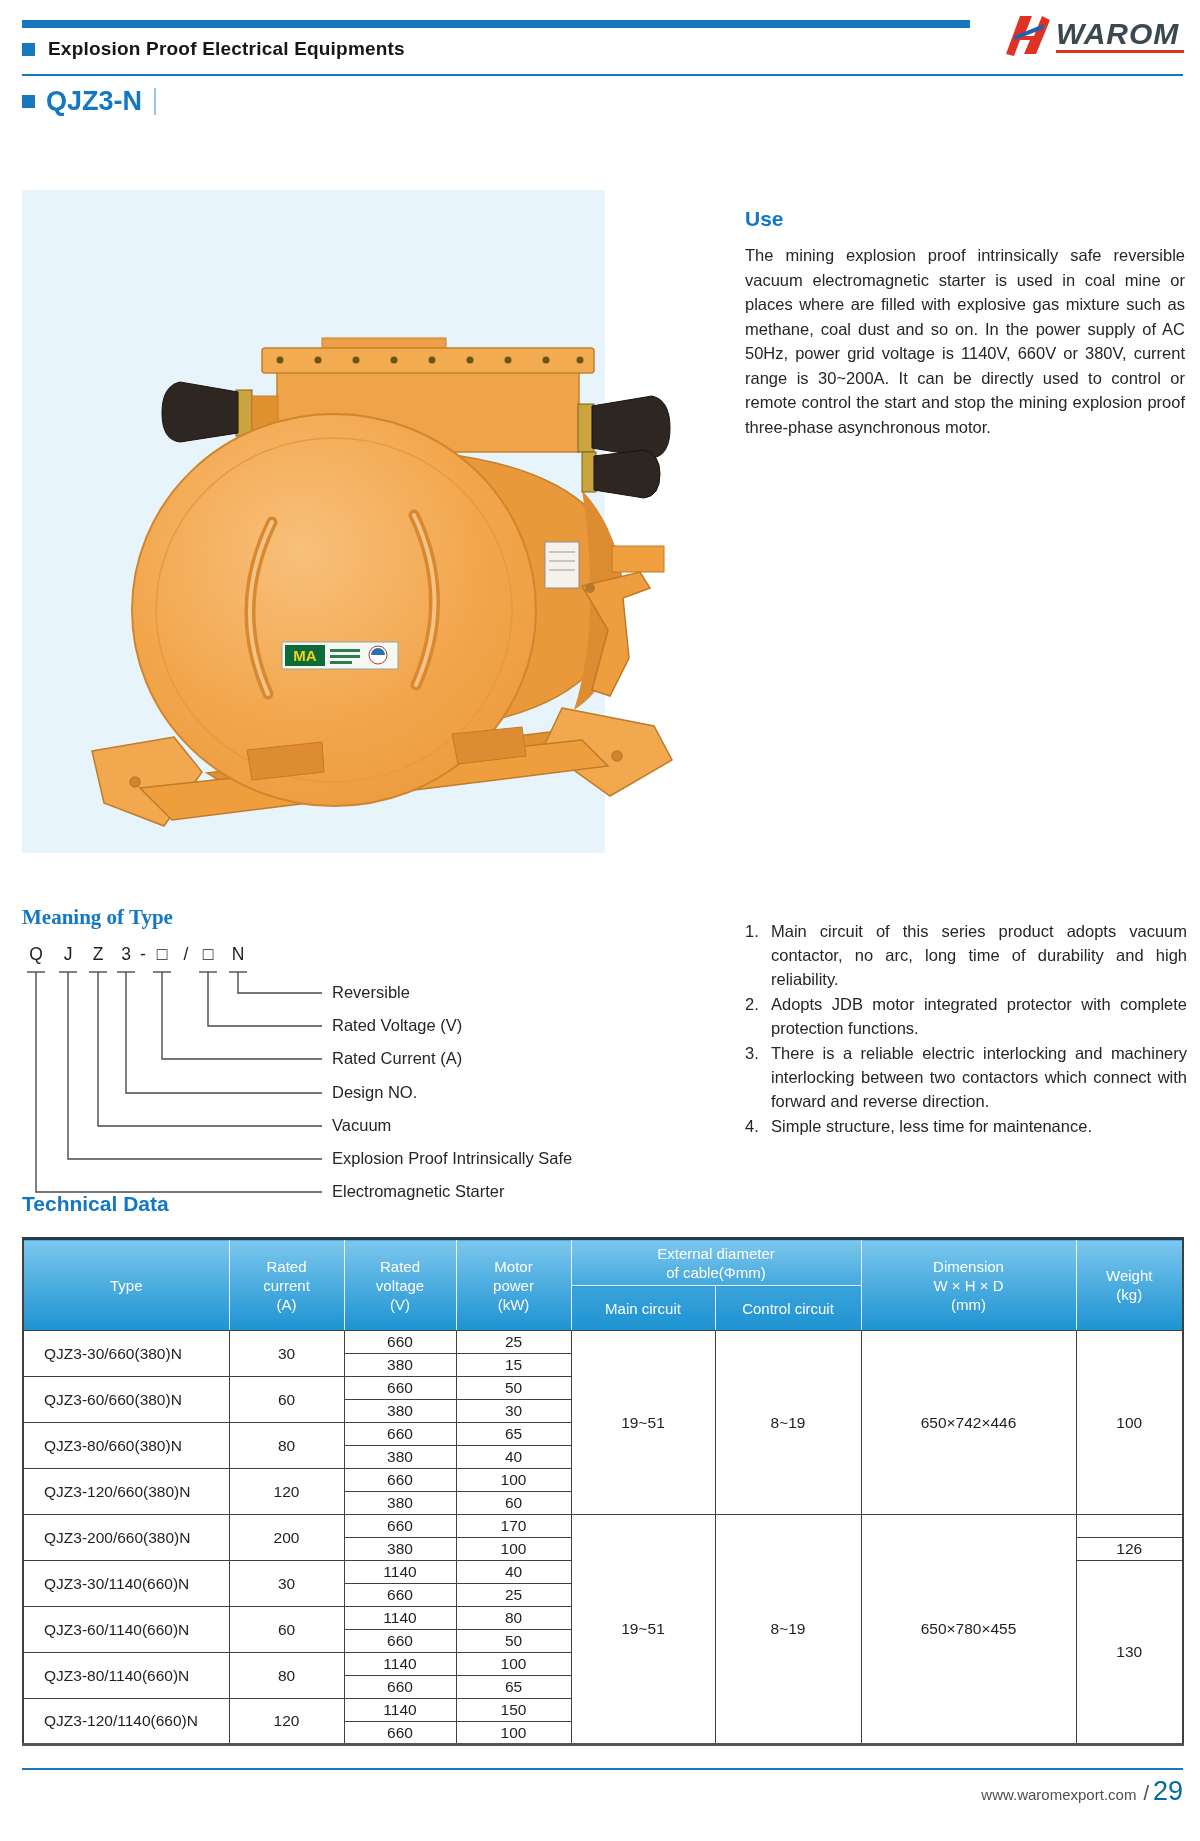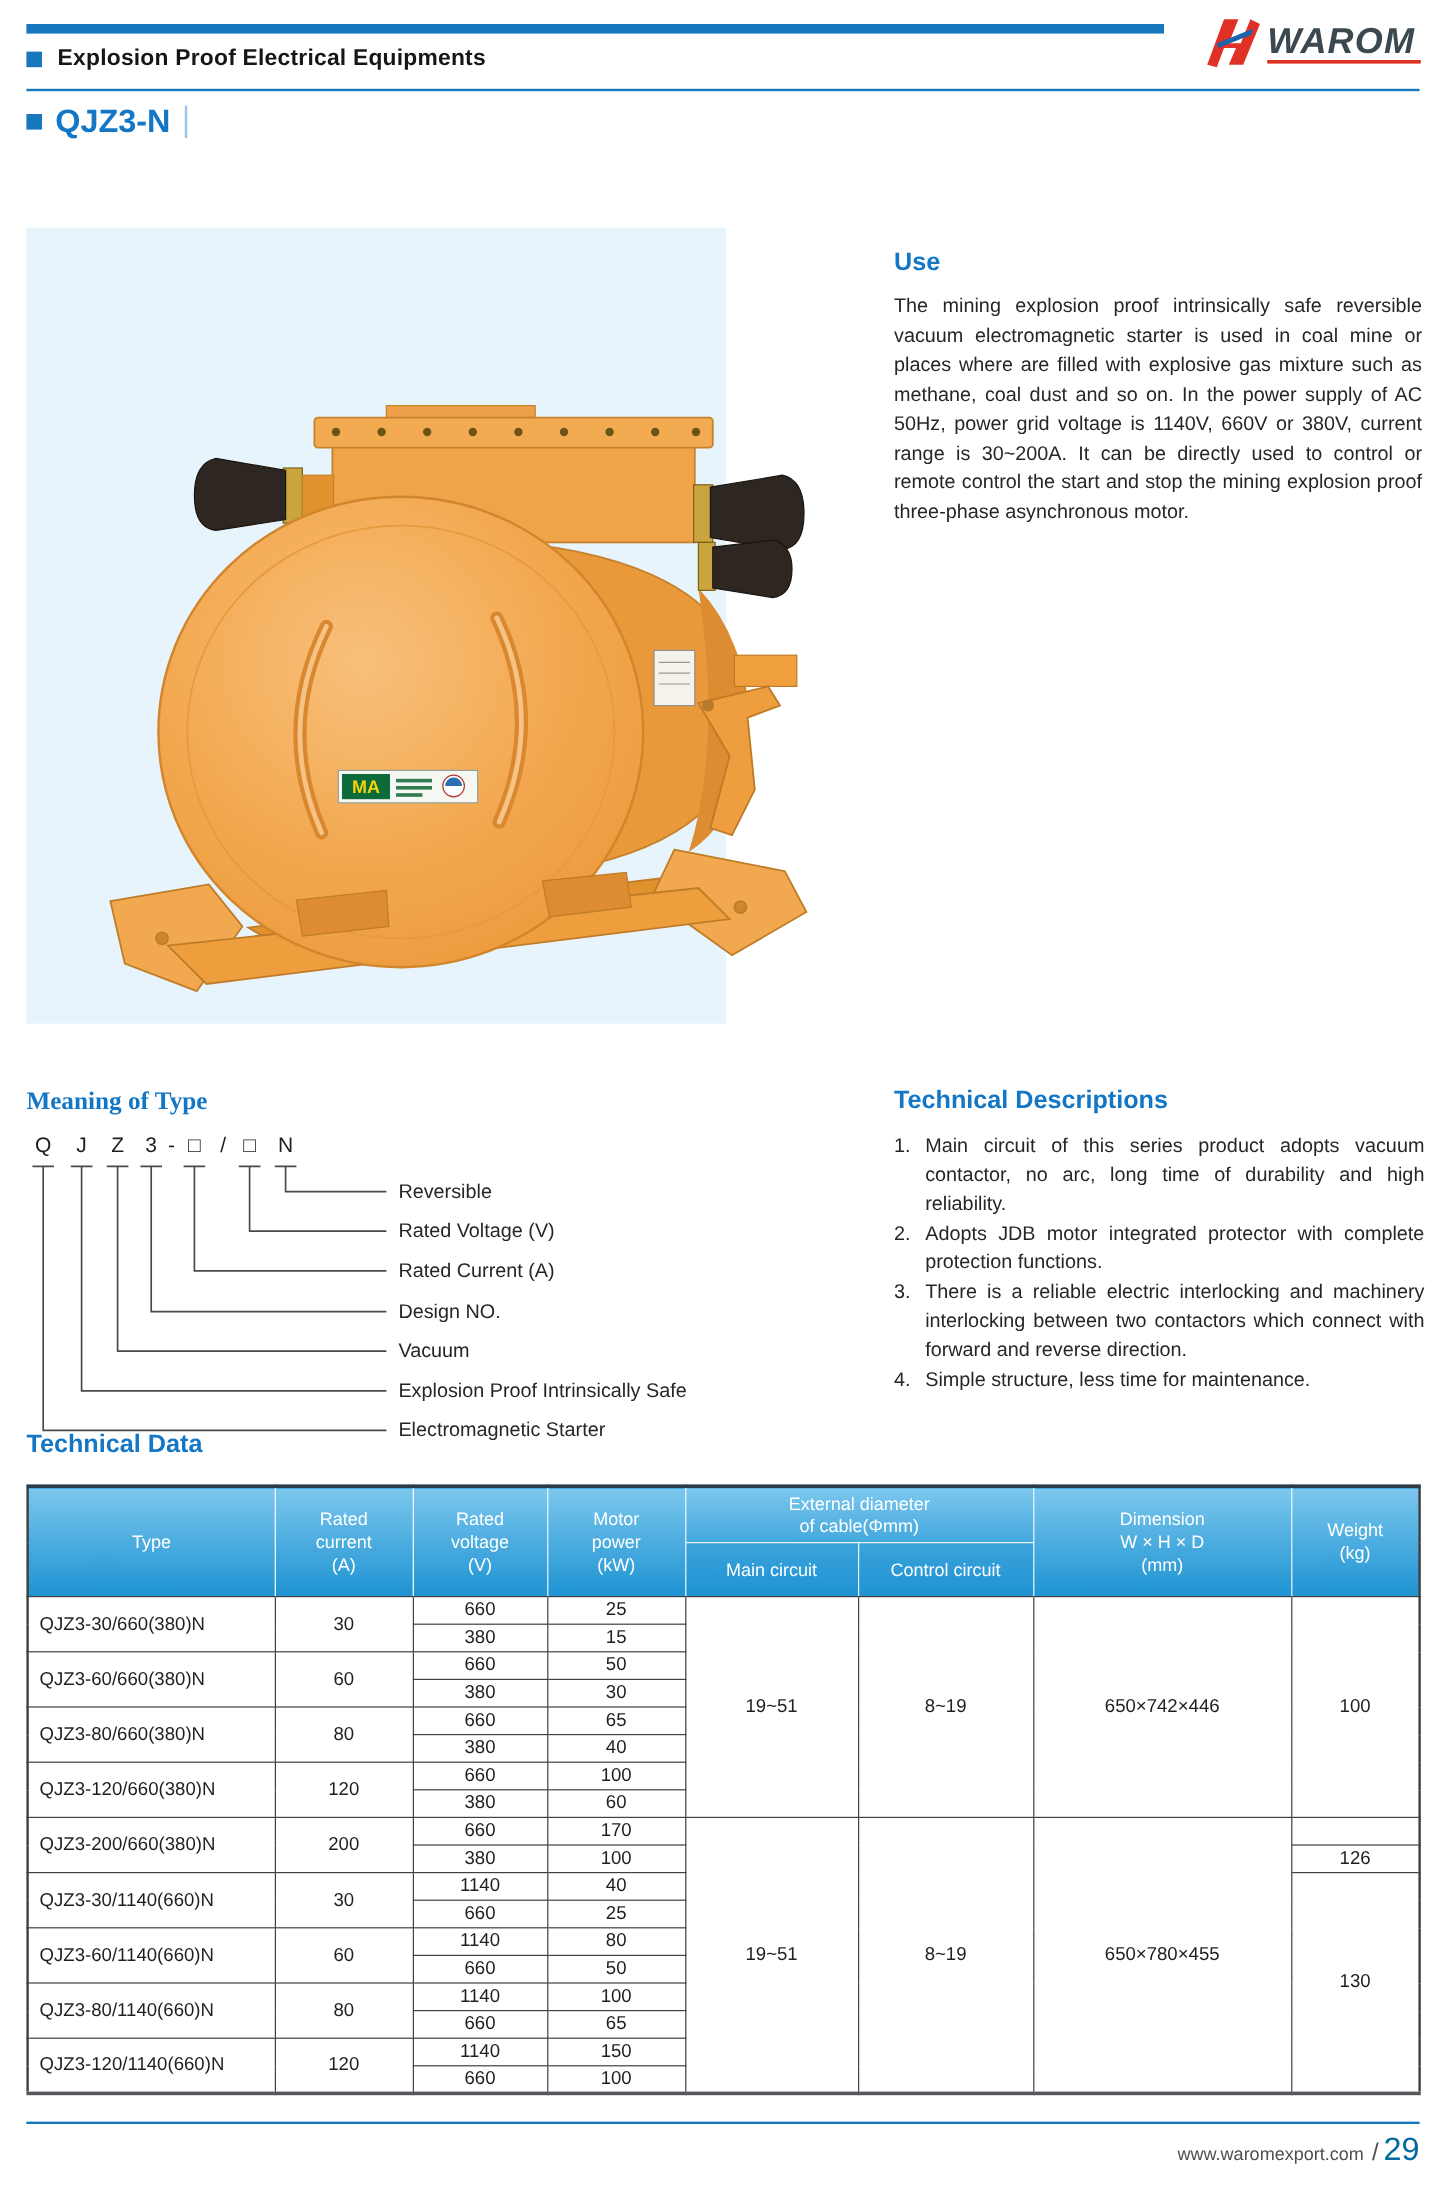--- a/index.html
+++ b/index.html
@@ -42,21 +42,21 @@
   .tech-table { position:absolute; left:22px; top:1237px; width:1162px; border-collapse:collapse; table-layout:fixed;
                 border-left:2px solid #3f3f3f; border-right:2px solid #3f3f3f;
                 border-top:3px solid #2b3b48; border-bottom:3px solid #54585c; }
   .tech-table th { color:#fff; font-size:15px; font-weight:400; text-align:center; vertical-align:middle;
                    white-space:pre-line; border:1px solid #e9f4fb; line-height:19px; }
   .th-full { height:81px; background:linear-gradient(180deg,#7cc7ee 0%,#47aade 55%,#1e93d2 100%); border-bottom:1px solid #404040 !important; }
   .th-grp  { height:47px; background:linear-gradient(180deg,#7cc7ee 0%,#43a8dd 100%); }
   .th-sub  { height:45px; background:linear-gradient(180deg,#3ba3db 0%,#1e93d2 100%); border-bottom:1px solid #404040 !important; }
   .tech-table td { border:1px solid #404040; height:23px; background:#fff; font-size:15.5px; color:#1f1f1f;
                    text-align:center; vertical-align:middle; padding:0; }
-  .tech-table td.type-cell { text-align:left; padding-left:9px; }
+  .tech-table td.type-cell { text-align:left; padding-left:20px; }
 
   
   .foot-rule { position:absolute; left:22px; top:1768px; width:1161px; height:2px; background:#1878be; }
   .footer { position:absolute; right:17px; top:1776px; display:flex; align-items:baseline; }
   .foot-site { font-size:15px; color:#4d4f52; }
   .foot-sep { font-size:20px; color:#4d4f52; margin:0 4px 0 7px; }
   .foot-page { font-size:27px; color:#0369a1; }
 </style>
 </head>
 <body>
@@ -217,21 +217,20 @@
       <text x="310" y="89">Rated Voltage (V)</text>
       <text x="310" y="122">Rated Current (A)</text>
       <text x="310" y="156">Design NO.</text>
       <text x="310" y="189">Vacuum</text>
       <text x="310" y="222">Explosion Proof Intrinsically Safe</text>
       <text x="310" y="255">Electromagnetic Starter</text>
     </g>
   </svg>
 
   <div class="tdesc-block">
-    <h2 class="sec">Technical Descriptions</h2>
     <div class="tdesc-list">
       <div class="tdesc-item">
         <span class="tdesc-num">1.</span>
         <span class="tdesc-text">Main circuit of this series product adopts vacuum contactor, no arc, long time of durability and high reliability.</span>
       </div>
       <div class="tdesc-item">
         <span class="tdesc-num">2.</span>
         <span class="tdesc-text">Adopts JDB motor integrated protector with complete protection functions.</span>
       </div>
       <div class="tdesc-item">

